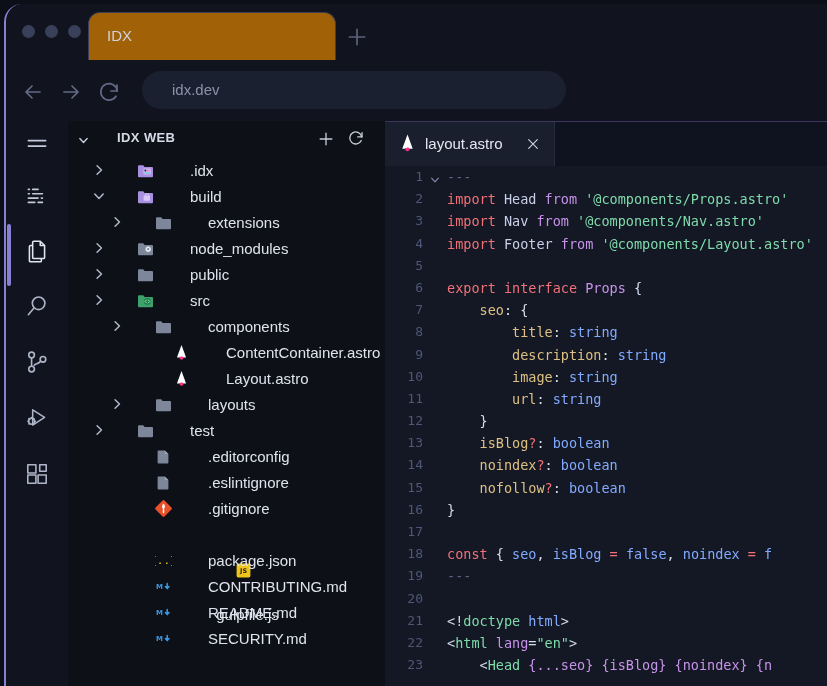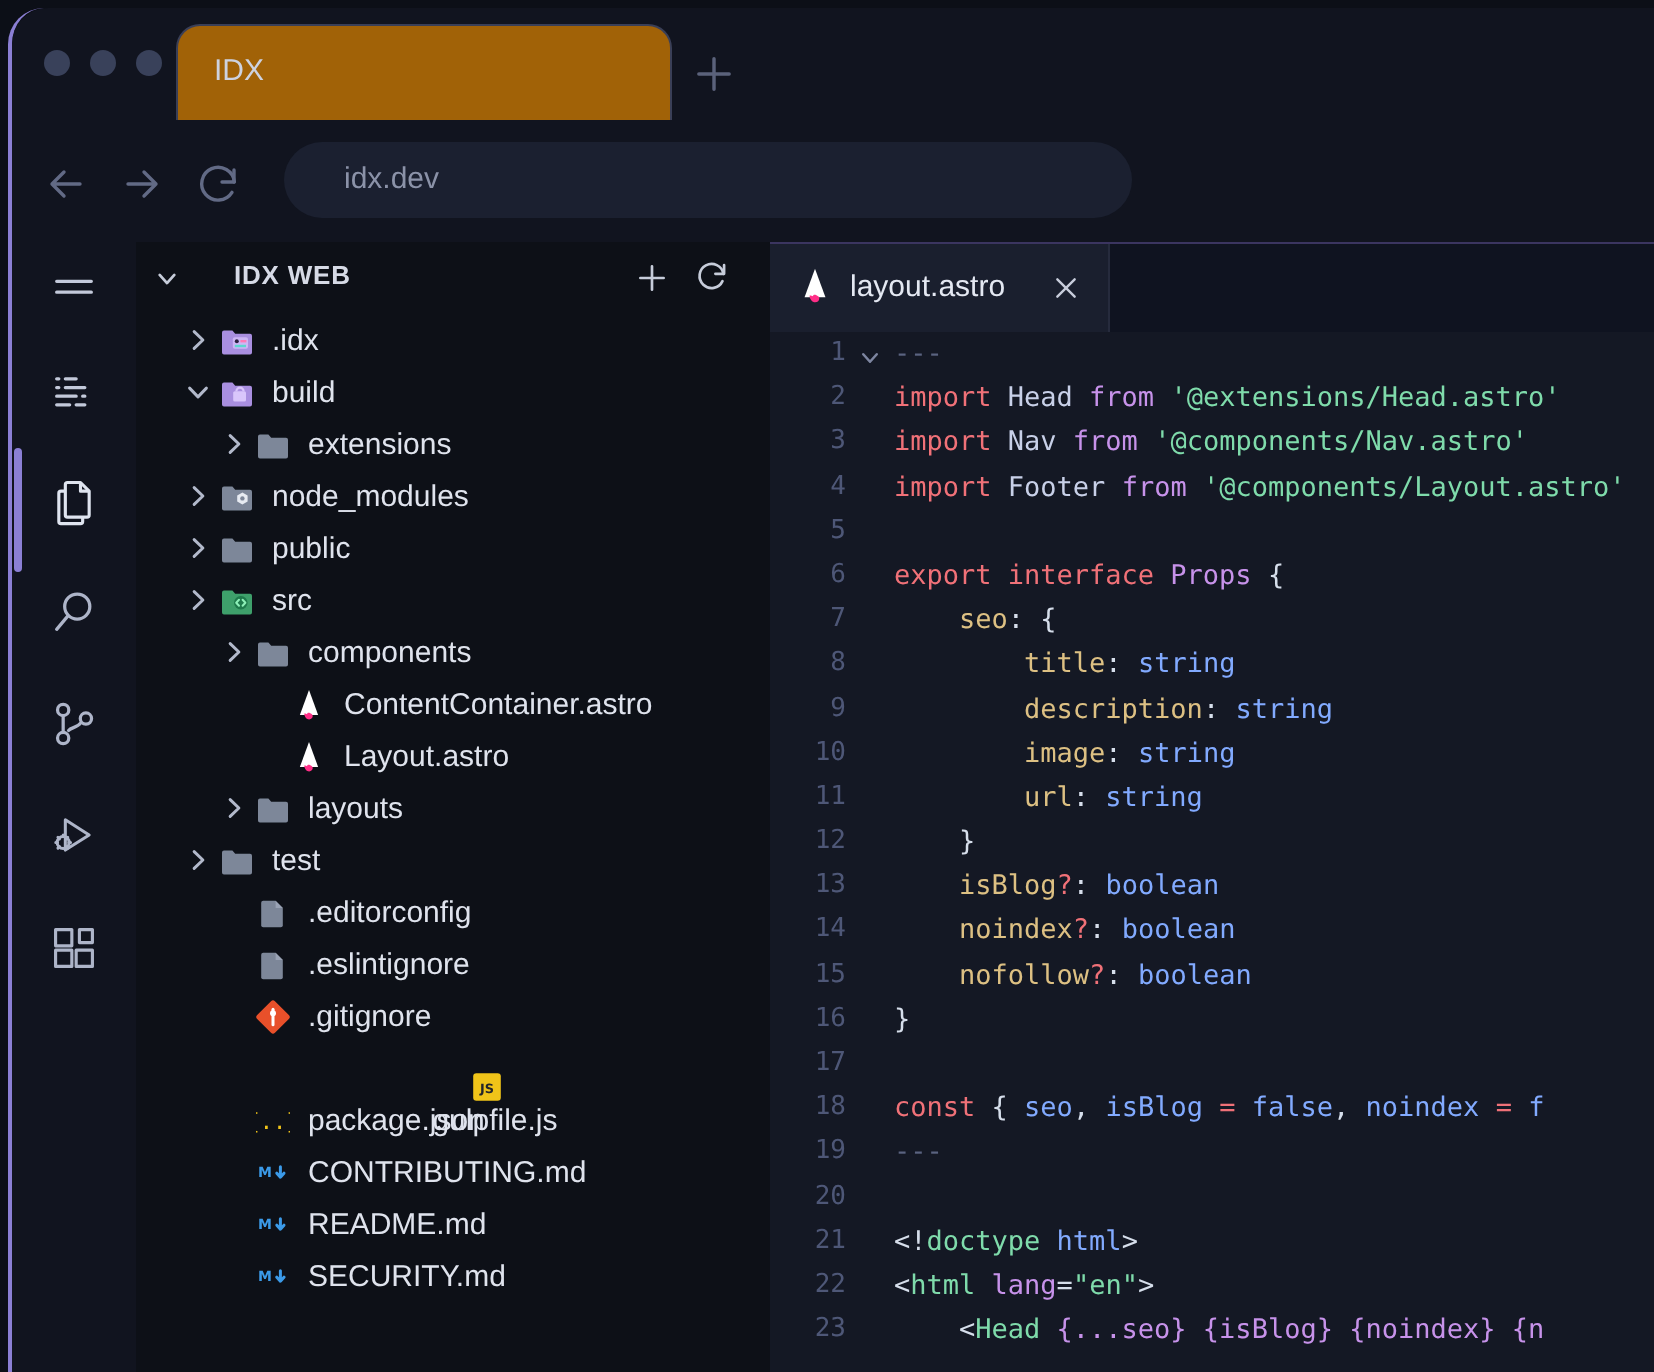--- a/index.html
+++ b/index.html
@@ -201,20 +201,21 @@
     left: 0; top: 36px;
     width: 317px;
     height: 529px;
   }
   .row {
     position: relative;
     height: 26px;
     display: flex;
     align-items: center;
     white-space: nowrap;
+    gap: 27px;
   }
   .tw {
     width: 14px; height: 14px;
     flex: 0 0 14px;
     color: #b2b9cb;
     margin-right: 4px;
   }
   .tw svg { display: block; }
   .tw.blank { visibility: hidden; }
   .ficon {
@@ -745,21 +746,21 @@
         </div>
       </div>
 
       <div id="code">
         <span id="fold-chevron">
           <svg viewBox="0 0 16 16" width="12" height="12" fill="none" stroke="currentColor" stroke-width="1.7" stroke-linecap="round" stroke-linejoin="round">
             <path d="M3.5 5.5L8 10.5l4.5-5"></path>
           </svg>
         </span>
       <div class="cline"><span class="lnum">1</span><span class="ctext"><span class="t-dim">---</span></span></div>
-          <div class="cline"><span class="lnum">2</span><span class="ctext"><span class="t-kw">import </span><span class="t-var">Head </span><span class="t-from">from </span><span class="t-str">'@extensions/Head.astro'</span></span></div>
+          <div class="cline"><span class="lnum">2</span><span class="ctext"><span class="t-kw">import </span><span class="t-var">Head </span><span class="t-from">from </span><span class="t-str">'@components/Props.astro'</span></span></div>
           <div class="cline"><span class="lnum">3</span><span class="ctext"><span class="t-kw">import </span><span class="t-var">Nav </span><span class="t-from">from </span><span class="t-str">'@components/Nav.astro'</span></span></div>
           <div class="cline"><span class="lnum">4</span><span class="ctext"><span class="t-kw">import </span><span class="t-var">Footer </span><span class="t-from">from </span><span class="t-str">'@components/Layout.astro'</span></span></div>
           <div class="cline"><span class="lnum">5</span><span class="ctext"></span></div>
           <div class="cline"><span class="lnum">6</span><span class="ctext"><span class="t-kw">export interface </span><span class="t-type">Props </span><span class="t-punc">{</span></span></div>
           <div class="cline"><span class="lnum">7</span><span class="ctext"><span class="t-prop">    seo</span><span class="t-punc">: </span><span class="t-punc">{</span></span></div>
           <div class="cline"><span class="lnum">8</span><span class="ctext"><span class="t-prop">        title</span><span class="t-punc">: </span><span class="t-prim">string</span></span></div>
           <div class="cline"><span class="lnum">9</span><span class="ctext"><span class="t-prop">        description</span><span class="t-punc">: </span><span class="t-prim">string</span></span></div>
           <div class="cline"><span class="lnum">10</span><span class="ctext"><span class="t-prop">        image</span><span class="t-punc">: </span><span class="t-prim">string</span></span></div>
           <div class="cline"><span class="lnum">11</span><span class="ctext"><span class="t-prop">        url</span><span class="t-punc">: </span><span class="t-prim">string</span></span></div>
           <div class="cline"><span class="lnum">12</span><span class="ctext"><span class="t-punc">    }</span></span></div>

